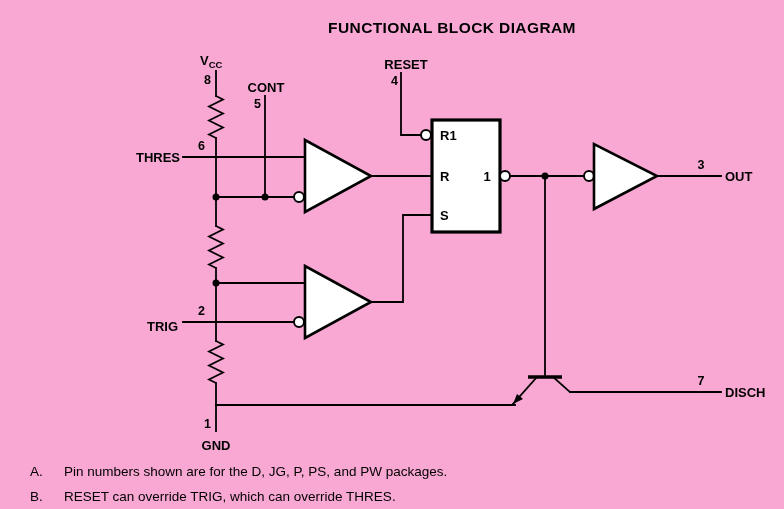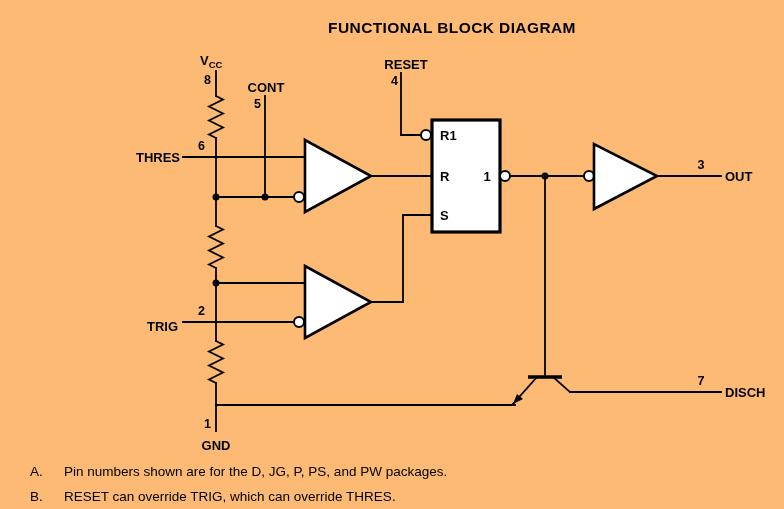--- a/index.html
+++ b/index.html
@@ -1,16 +1,16 @@
 <!DOCTYPE html>
 <html><head>
 <meta charset="utf-8">
 <style>
   html,body{margin:0;padding:0;background:#ffffff;}
-  .stage{width:784px;height:509px;background:#fdba74;position:relative;font-family:"Liberation Sans",sans-serif;overflow:hidden;}
+  .stage{width:784px;height:509px;background:#f9a8d4;position:relative;font-family:"Liberation Sans",sans-serif;overflow:hidden;}
   svg{display:block;}
   .wire{stroke:#000;stroke-width:1.8;fill:none;stroke-linecap:square;}
   .comp{stroke:#000;stroke-width:2.6;fill:#fff;stroke-linejoin:miter;}
   .latchbox{stroke:#000;stroke-width:3.2;fill:#fff;}
   .bubble{stroke:#000;stroke-width:2;fill:#fff;}
   .dot{fill:#000;stroke:none;}
   .basebar{stroke:#000;stroke-width:3.6;}
   .arrow{fill:#000;stroke:none;}
   .res{stroke:#000;stroke-width:1.8;fill:none;stroke-linejoin:miter;}
   text{fill:#000;}

